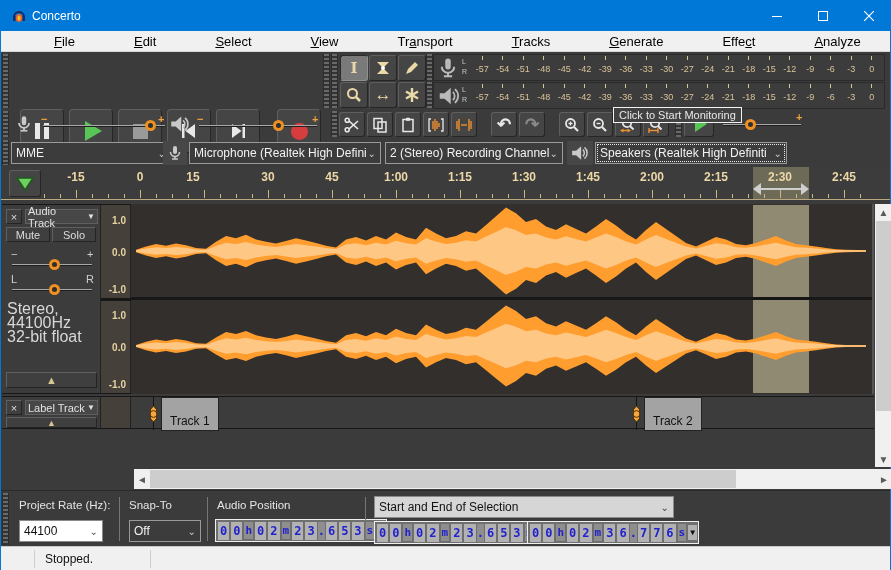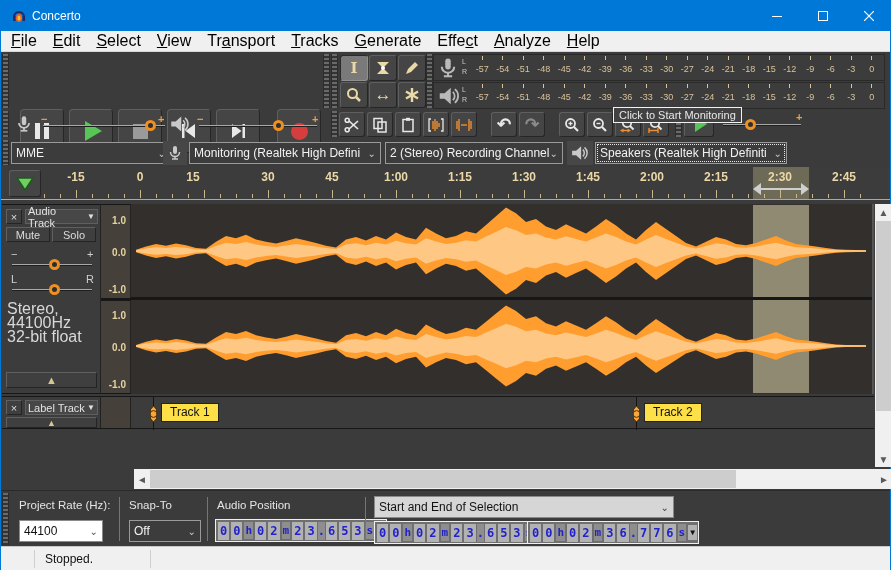--- a/index.html
+++ b/index.html
@@ -8,21 +8,21 @@
   #win { position:relative; width:891px; height:570px; border:1px solid #0078d7; background:#3b3b3b; }
   .abs { position:absolute; }
 
   
   #titlebar { left:0; top:0; width:100%; height:30px; background:#0078d7; color:#fff; }
   #title-text { left:31px; top:8px; font-size:12px; }
   .wbtn { top:0; width:46px; height:30px; display:flex; align-items:center; justify-content:center; color:#fff; }
   
   #menubar { left:0; top:30px; width:100%; height:21px; background:#f0f0f0; color:#000;
              display:flex; align-items:center; padding-left:2px; border-bottom:1px solid #d7d7d7;}
-  .menu-item { padding:2px 8px; font-size:16px; }
+  .menu-item { padding:2px 8px; font-size:13px;margin-left:43px; }
   .menu-item u { text-decoration:underline; }
 
   
   #dock { left:0; top:51px; width:100%; height:114px; background:#3b3b3b; }
   .grip { width:7px; background:repeating-linear-gradient(to bottom,#6a6a6a 0 2px,#343434 2px 4px); border-left:1px solid #2c2c2c; border-right:1px solid #2c2c2c;}
   .tbtn { background:#454545; border:1px solid #5f5f5f; border-bottom-color:#262626; border-right-color:#262626; border-radius:3px; display:flex; align-items:center; justify-content:center; }
   .tool-sel { background:#7a7a7a; border-color:#2a2a2a; border-bottom-color:#909090; border-right-color:#909090; }
   .tan { color:#ead9a6; }
 
   
@@ -65,21 +65,21 @@
 
   
   #trackarea-bg { left:0; top:199px; width:874px; height:267px; background:#3b3b3b; }
   .panel { left:1px; width:99px; background:#3c3c3c; border-right:1px solid #222; }
   .pbtn { background:#3f3f3f; border:1px solid #606060; border-bottom-color:#242424; border-right-color:#242424; color:#dcdcdc; font-size:11px; display:flex; align-items:center; justify-content:center; }
   .vruler { left:100px; width:30px; background:#45413a; border-right:1px solid #222; }
   .vr-label { position:absolute; right:4px; transform:translateY(-50%); color:#e7d3a2; font-size:10px; font-weight:bold; }
   .track-frame { border-top:1px solid #171717; border-bottom:1px solid #171717; }
 
   
-  .lt-chip { position:absolute; top:6px; height:19px; background:#fde047; border:1px solid #232323; color:#111; font-size:12px; padding:1px 8px; }
+  .lt-chip { position:absolute; top:0; height:19px; background:#a3a3a3; border:1px solid #232323; color:#111; font-size:12px; padding:16px 8px; }
   .lt-stem { position:absolute; top:0; width:1px; height:33px; background:#151515; }
 
   
   .sb { background:#f0f0f0; }
   .sb-thumb { background:#cdcdcd; }
   .sb-arrow { color:#5a5a5a; font-size:10px; display:flex; align-items:center; justify-content:center; }
 
   
   #seltb { left:0; top:489px; width:100%; height:56px; background:#3b3b3b; border-top:1px solid #2a2a2a; }
   .sep { position:absolute; width:1px; background:#767676; }
@@ -395,21 +395,21 @@
       </div>
     <div class="abs" style="left:162px;top:89px;width:24px;height:24px;background:#474747;display:flex;align-items:center;justify-content:center">
         <svg width="16" height="18" viewBox="0 0 16 16">
           <rect x="6" y="1" width="4" height="8" rx="2" fill="#c9c9c9"></rect>
           <path d="M3.5 7 a4.5 4.5 0 0 0 9 0" stroke="#c9c9c9" stroke-width="1.5" fill="none"></path>
           <line x1="8" y1="11.5" x2="8" y2="14" stroke="#c9c9c9" stroke-width="1.5"></line>
           <line x1="5" y1="14" x2="11" y2="14" stroke="#c9c9c9" stroke-width="1.5"></line>
         </svg>
       </div>
     <div class="abs combo" style="left:188px;top:90px;width:192px">
-        <span style="overflow:hidden;white-space:nowrap">Monitoring (Realtek High Defini</span>
+        <span style="overflow:hidden;white-space:nowrap">Microphone (Realtek High Defini</span>
         <span class="chev">⌄</span>
       </div>
     <div class="abs combo" style="left:384px;top:90px;width:178px">
         <span style="overflow:hidden;white-space:nowrap">2 (Stereo) Recording Channels</span>
         <span class="chev">⌄</span>
       </div>
     <div class="abs" style="left:566px;top:89px;width:26px;height:24px;background:#474747;display:flex;align-items:center;justify-content:center">
         <svg width="18" height="18" viewBox="0 0 16 16">
           <polygon points="1,6 4.5,6 9,2 9,14 4.5,10 1,10" fill="#c9c9c9"></polygon>
           <path d="M10.5 5 a4 4 0 0 1 0 6 M12 3 a6.5 6.5 0 0 1 0 10" stroke="#c9c9c9" stroke-width="1.3" fill="none"></path>

